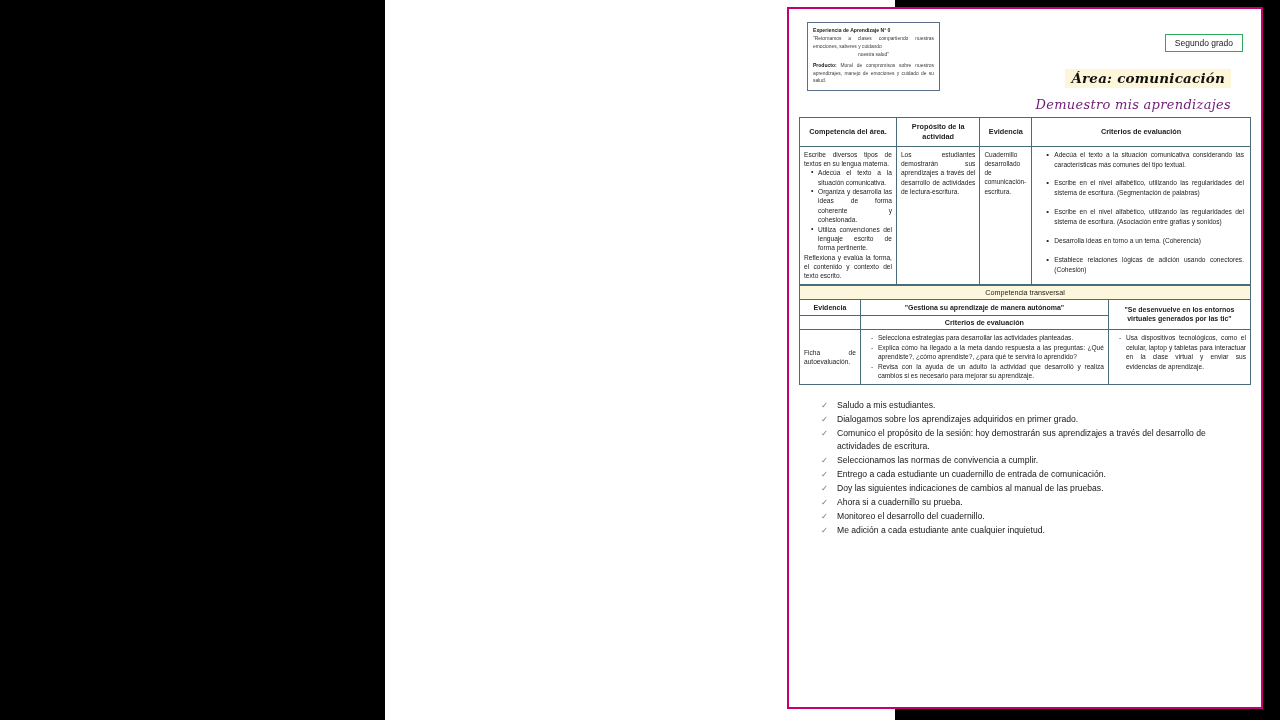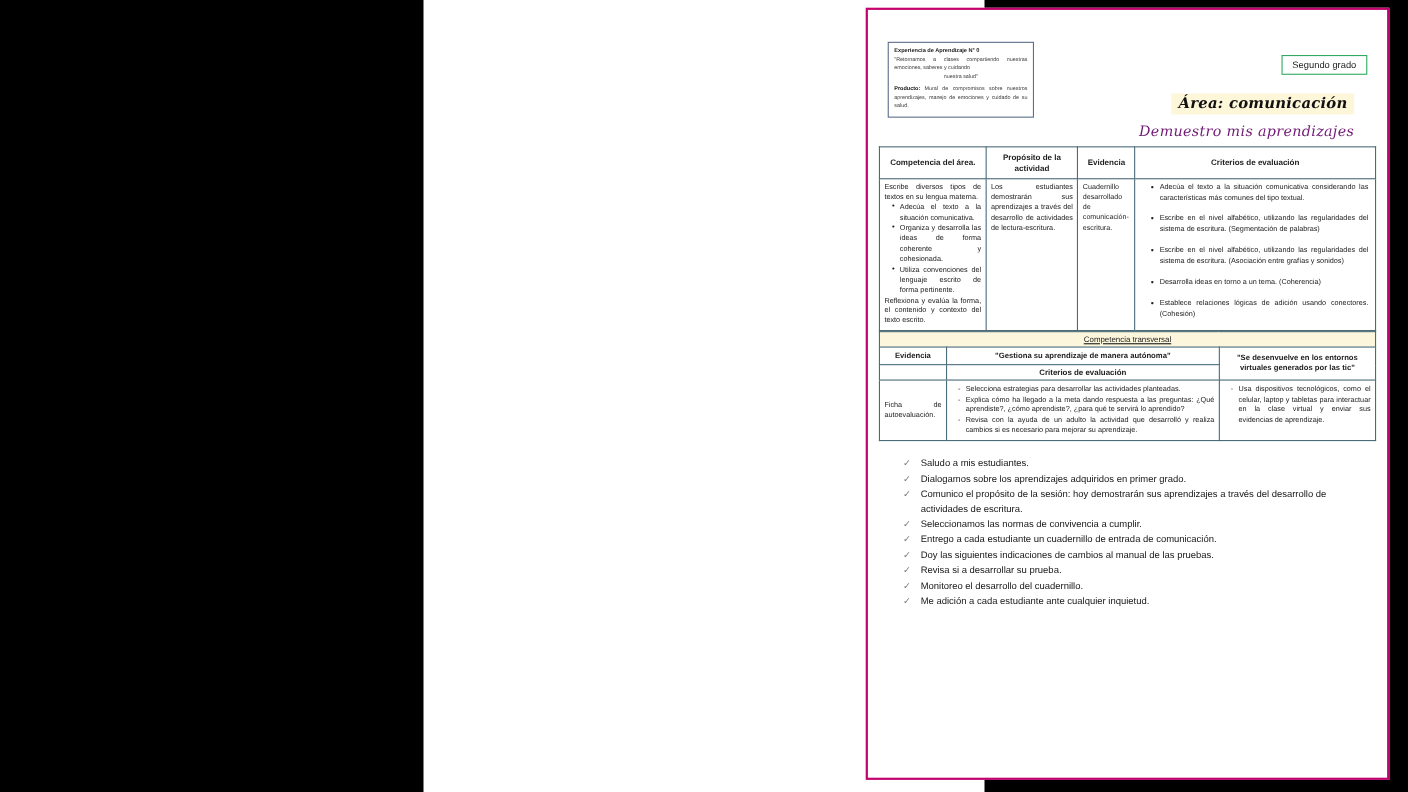--- a/index.html
+++ b/index.html
@@ -22,21 +22,21 @@
     width: 510px; height: 720px;
     background: #ffffff;
   }
   
   #page {
     position: absolute;
     left: 402px; top: 7px;
     width: 476px; height: 702px;
     background: #ffffff;
     border: 2px solid #c2006e;
-    padding: 24px 10px 0 10px;
+    padding: 8px 10px 0 10px;
   }
 
   
   .header-row {
     position: relative;
     height: 100px;
   }
   .exp-box {
     position: absolute;
     left: 8px; top: 5px;
@@ -180,21 +180,20 @@
     left: 0; top: 0;
   }
 
   .transversal-bar {
     background: #fcf7dc;
     text-align: center;
     font-size: 7.2px;
     font-weight: normal;
     padding: 2px 3px !important;
     color: #1c1c1c;
-    text-decoration: underline;
   }
   .sub-head {
     text-align: center;
     font-weight: bold;
     font-size: 7.0px;
     vertical-align: middle !important;
     padding: 3px !important;
     line-height: 1.35;
   }
   .crit-bar {
@@ -351,21 +350,21 @@
         <div class="check-item">
           <span class="tick">✓</span>
           <span>Entrego a cada estudiante un cuadernillo de entrada de comunicación.</span>
         </div>
         <div class="check-item">
           <span class="tick">✓</span>
           <span>Doy las siguientes indicaciones de cambios al manual de las pruebas.</span>
         </div>
         <div class="check-item">
           <span class="tick">✓</span>
-          <span>Revisa si a desarrollar su prueba.</span>
+          <span>Ahora si a cuadernillo su prueba.</span>
         </div>
         <div class="check-item">
           <span class="tick">✓</span>
           <span>Monitoreo el desarrollo del cuadernillo.</span>
         </div>
         <div class="check-item">
           <span class="tick">✓</span>
           <span>Me adición a cada estudiante ante cualquier inquietud.</span>
         </div>
       </div>

